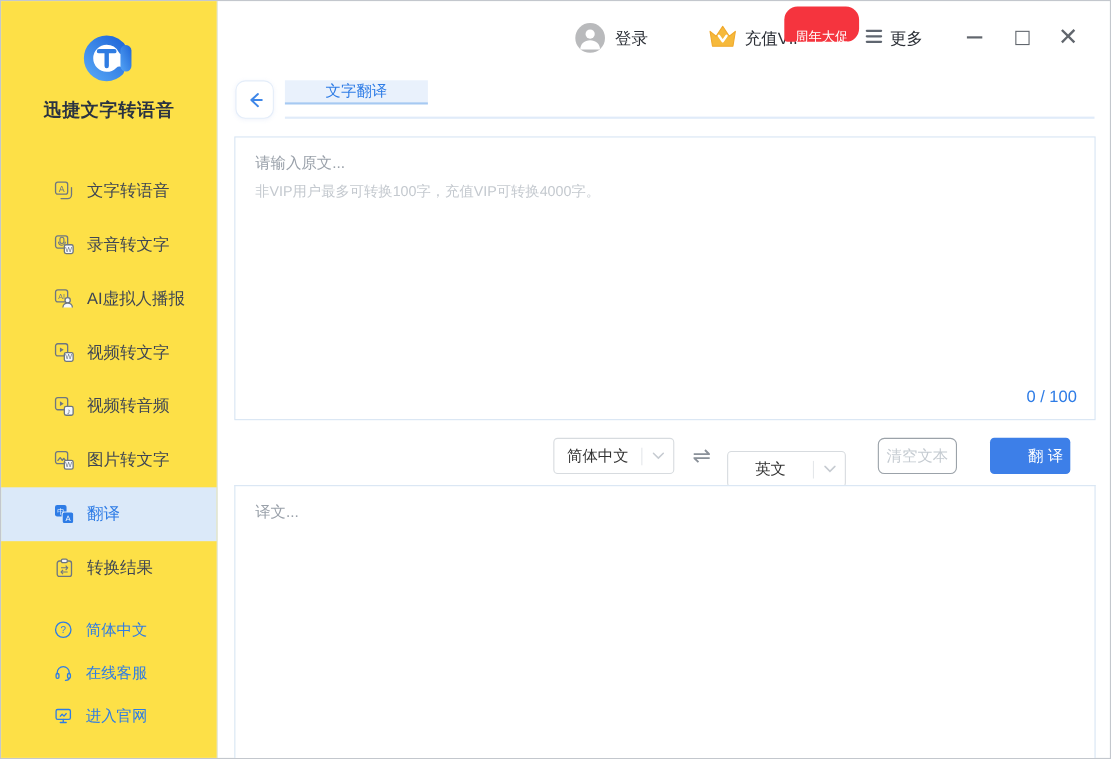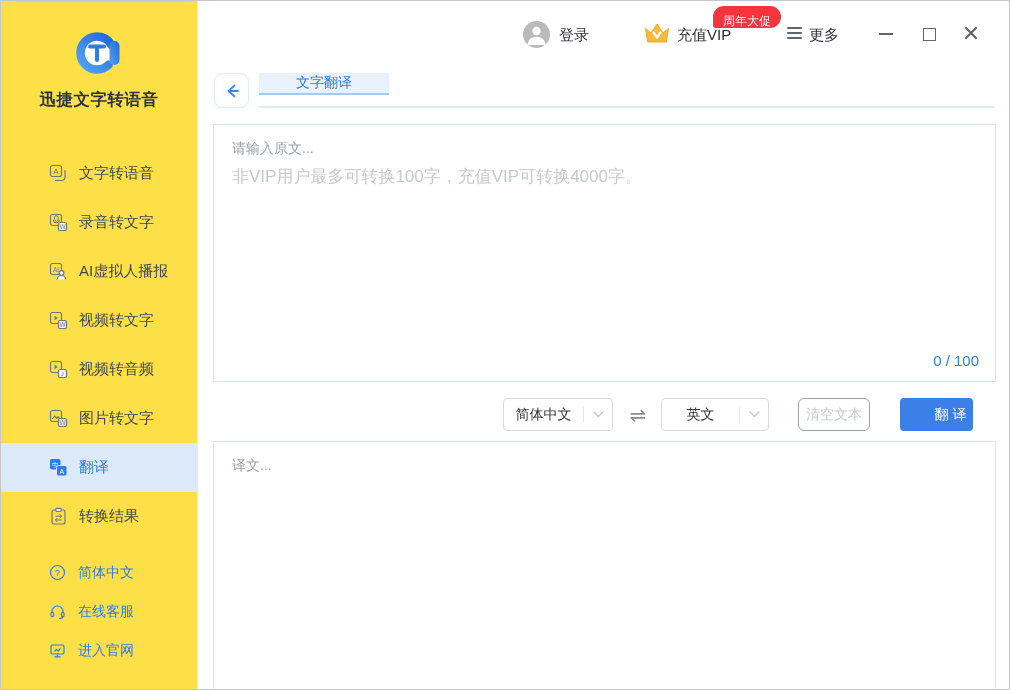--- a/index.html
+++ b/index.html
@@ -38,21 +38,21 @@
   
   .avatar {
     position:absolute; left:522px; top:20px; width:27px; height:27px;
     border-radius:50%; background:#b9babc; overflow:hidden;
   }
   .avatar svg { width:100%; height:100%; }
   .login-label { position:absolute; left:558px; top:25px; font-size:15px; color:#2b2f36; cursor:pointer; }
   .crown-icon { position:absolute; left:642px; top:20px; width:28px; height:24px; }
   .vip-label { position:absolute; left:676px; top:25px; font-size:15px; color:#2b2f36; cursor:pointer; }
   .vip-badge {
-    position:absolute; left:712px; top:5px; height:22px; padding:4px 10px;
+    position:absolute; left:712px; top:5px; height:22px; padding:16px 10px;
     background:#f5343e; color:#fff; font-size:12px; line-height:22px;
     border-radius:12px 12px 12px 3px; white-space:nowrap;
   }
   .more-icon { position:absolute; left:786px; top:26px; width:15px; height:12px; }
   .more-icon span { display:block; height:2px; background:#5f6670; margin-bottom:3px; border-radius:1px; }
   .more-label { position:absolute; left:808px; top:25px; font-size:15px; color:#2b2f36; cursor:pointer; }
   .win-btn { position:absolute; top:20px; width:28px; height:26px; display:flex; align-items:center; justify-content:center; cursor:pointer; }
   .btn-min { left:871px; }
   .btn-min i { display:block; width:14px; height:2px; background:#61666d; }
   .btn-max { left:914px; }
@@ -84,32 +84,32 @@
   }
   .panel-source { top:123px; height:258px; }
   .panel-target { top:440px; height:262px; border-bottom:none; }
   .panel textarea {
     width:100%; height:100%; border:none; outline:none; resize:none;
     padding:15px 18px; font-size:14px; color:#333;
     font-family:"Liberation Sans","DejaVu Sans",sans-serif; background:transparent;
   }
   .panel textarea::placeholder { color:#9aa1aa; opacity:1; }
   .source-hint {
-    position:absolute; left:18px; top:40px; font-size:17px; color:#c4c9cf;
+    position:absolute; left:18px; top:40px; font-size:13px; color:#c4c9cf;
     pointer-events:none;
   }
   .char-counter { position:absolute; right:16px; bottom:12px; font-size:15px; color:#2e7ce6; }
 
   
   .lang-select {
     position:absolute; top:397px; height:33px; border:1px solid #d7dbdf; border-radius:4px;
     background:#fff; display:flex; align-items:center; cursor:pointer;
   }
   .sel-src { left:502px; width:110px; }
-  .sel-tgt { left:660px; width:108px; }
+  .sel-tgt { left:660px; width:108px;margin-top:12px; }
   .lang-select .sel-label { flex:1; text-align:center; font-size:14px; color:#333; }
   .lang-select .sel-divider { width:1px; height:16px; background:#e4e7ea; }
   .lang-select .sel-caret { width:28px; display:flex; align-items:center; justify-content:center; color:#c6cbd1; }
   .swap-btn {
     position:absolute; left:621px; top:397px; width:32px; height:33px;
     display:flex; align-items:center; justify-content:center;
     font-size:20px; color:#8a9199; cursor:pointer;
   }
   .clear-btn {
     position:absolute; left:797px; top:397px; width:72px; height:33px;

